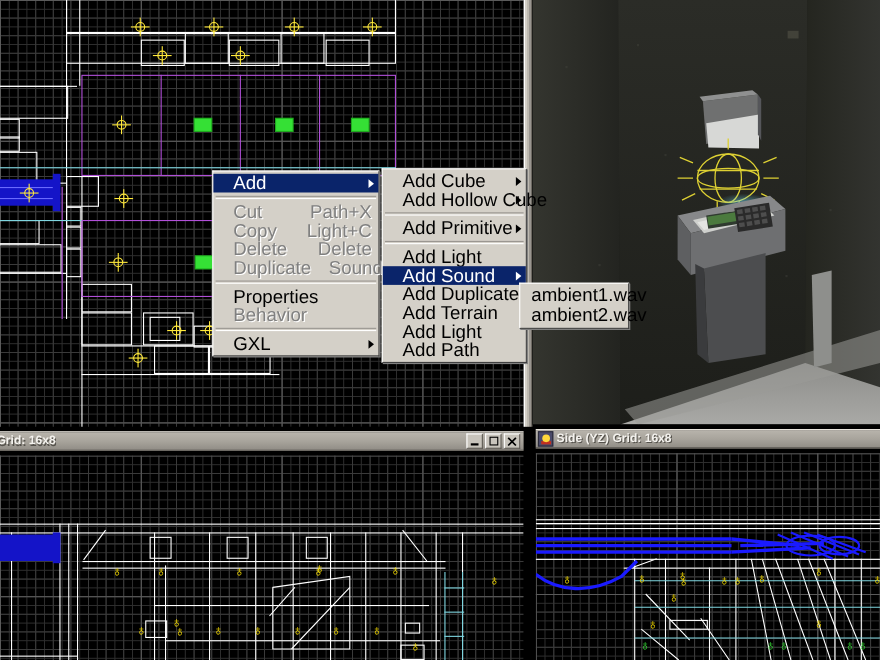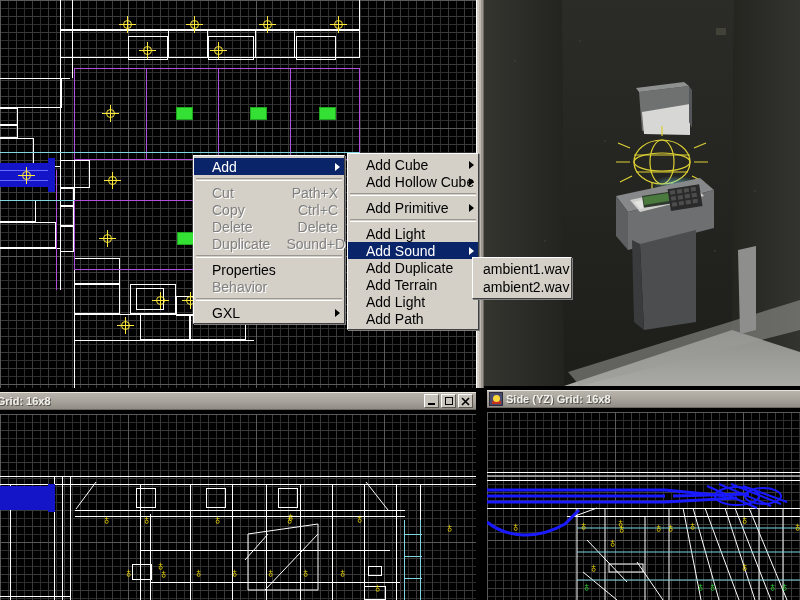--- a/index.html
+++ b/index.html
@@ -77,21 +77,21 @@
     position:relative;box-sizing:border-box;}
   .tb-btn i{position:absolute;display:block;background:#000;}
   .b-min i{left:3px;bottom:2px;width:7px;height:2px;}
   .b-max i{left:3px;top:2px;width:8px;height:8px;background:transparent;border:1px solid #000;box-sizing:border-box;}
 
   
   .menu{position:absolute;background:#d4d0c8;
     border-top:1px solid #fff;border-left:1px solid #fff;
     border-right:1px solid #404040;border-bottom:1px solid #404040;
     box-shadow:1px 1px 0 #808080;padding:2px 0;
-    font-size:14px;color:#000;z-index:50;box-sizing:border-box;}
+    font-size:17px;color:#000;z-index:50;box-sizing:border-box;}
   #menu-main{left:193px;top:155px;width:152px;}
   #menu-add{left:347px;top:153px;width:132px;}
   #menu-sound{left:472px;top:257px;width:100px;}
   .mi{height:17px;display:flex;align-items:center;padding:0 6px 0 18px;
     white-space:nowrap;position:relative;box-sizing:border-box;}
   .mi .lbl{flex:1 1 auto;}
   .mi .acc{margin-left:16px;color:#000;}
   .mi.sel{background:#0a246a;color:#fff;}
   .mi.disabled{color:#808080;text-shadow:1px 1px 0 #fff;}
   .mi.disabled .acc{color:#808080;}
@@ -454,21 +454,21 @@
         <span class="lbl">Add</span>
         <span class="arrow"></span>
       </div>
       <div class="sep"></div>
       <div class="mi disabled">
         <span class="lbl">Cut</span>
         <span class="acc">Path+X</span>
       </div>
       <div class="mi disabled">
         <span class="lbl">Copy</span>
-        <span class="acc">Ctrl+C</span>
+        <span class="acc">Light+C</span>
       </div>
       <div class="mi disabled">
         <span class="lbl">Delete</span>
         <span class="acc">Delete</span>
       </div>
       <div class="mi disabled">
         <span class="lbl">Duplicate</span>
         <span class="acc">Sound+D</span>
       </div>
       <div class="sep"></div>

